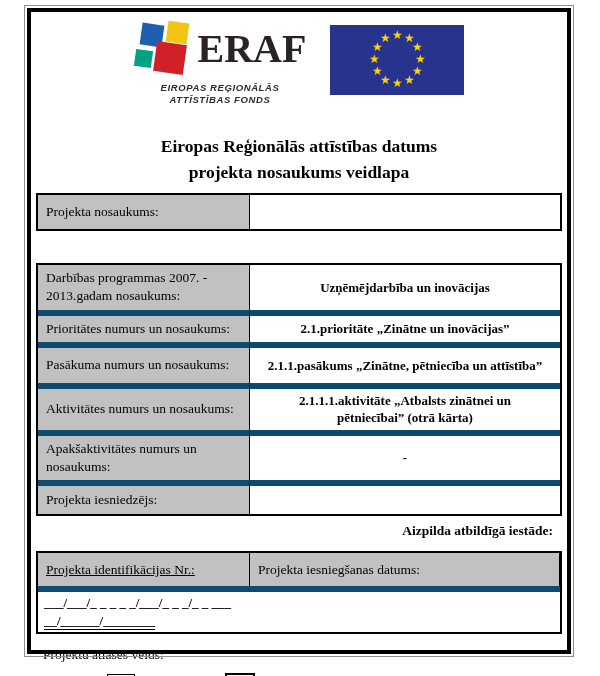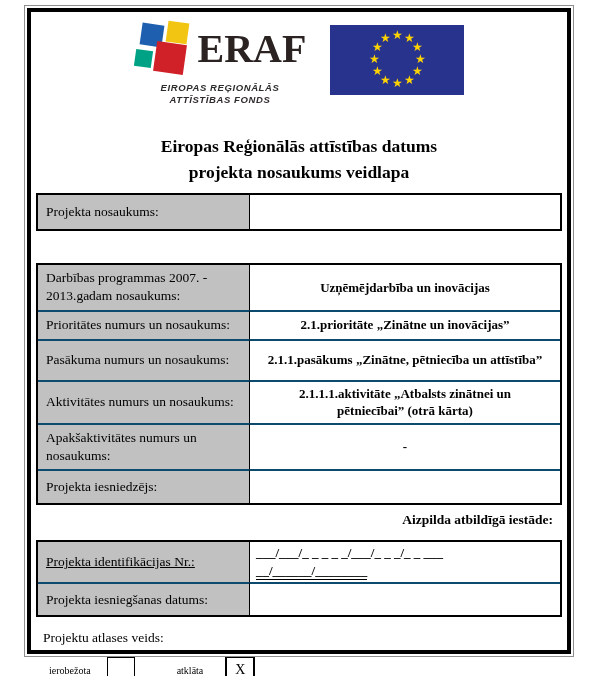--- a/index.html
+++ b/index.html
@@ -19,21 +19,21 @@
   .eraf-word{font-family:"Liberation Serif",serif;font-weight:bold;font-size:40px;line-height:1;
              color:#2a2321;letter-spacing:0;}
   .eraf-sub{margin-top:6px;font-family:"Liberation Sans",sans-serif;font-style:italic;font-size:9.5px;
             letter-spacing:.6px;color:#2e2c2b;text-align:center;line-height:1.3;font-weight:bold;}
   .eu-flag{position:relative;width:134px;height:70px;background:#28338d;flex:none;margin-top:3px;}
   .star{position:absolute;font-size:12px;color:#ffd400;line-height:1;width:14px;text-align:center;}
   
   .title{margin-top:26px;text-align:center;font-weight:bold;font-size:17.5px;line-height:1.5;}
   
   .tbl{border:2px solid #000;display:grid;grid-template-columns:212px 1fr;margin:0 1px;background:#fff;}
-  .cell{border-top:2px solid #0c4a6e;box-sizing:border-box;display:flex;align-items:center;}
+  .cell{border-top:6px solid #0c4a6e;box-sizing:border-box;display:flex;align-items:center;}
   .tbl > .cell:nth-child(-n+2){border-top:none;}
   .lbl{background:#c1c1c1;border-right:1px solid #000;padding:4px 8px;font-size:13.5px;line-height:1.35;}
   .val{justify-content:center;text-align:center;font-weight:bold;font-size:13px;line-height:1.35;padding:3px 14px;}
   .t1{margin-top:8px;} .t1 .cell{min-height:34px;}
   .t2{margin-top:32px;}
   .h44{min-height:44px;} .h28{min-height:29px;} .h40{min-height:41px;} .h42{min-height:42px;}
   .h46{min-height:46px;} .h34{min-height:34px;} .h33{min-height:33px;} .h32{min-height:33px;}
   .note{margin:7px 10px 12px 0;text-align:right;font-weight:bold;font-size:13.5px;}
   .t3 .lbl-u{text-decoration:underline;}
   .idval{flex-direction:column;align-items:flex-start;justify-content:center;font-weight:bold;
@@ -114,23 +114,23 @@
     <div class="cell lbl h34">Projekta iesniedzējs:</div>
     <div class="cell val h34"></div>
   </div>
 
   <div class="note">Aizpilda atbildīgā iestāde:</div>
 
   <div class="tbl t3">
     <div class="cell lbl h33">
         <span class="lbl-u">Projekta identifikācijas Nr.:</span>
       </div>
+    <div class="cell lbl h32">Projekta iesniegšanas datums:</div>
+
     <div class="cell val idval h33"><span>___/___/_ _ _ _ _/___/_ _ _/_ _ ___</span><span class="idline2">__/______/________</span></div>
-
-    <div class="cell lbl h32">Projekta iesniegšanas datums:</div>
     <div class="cell val h32"></div>
   </div>
 
   <div class="atlase">Projektu atlases veids:</div>
 
   <div class="options">
     <span class="opt-label">ierobežota</span>
     <span class="box"></span>
     <span class="gap"></span>
     <span class="opt-label">atklāta</span>

